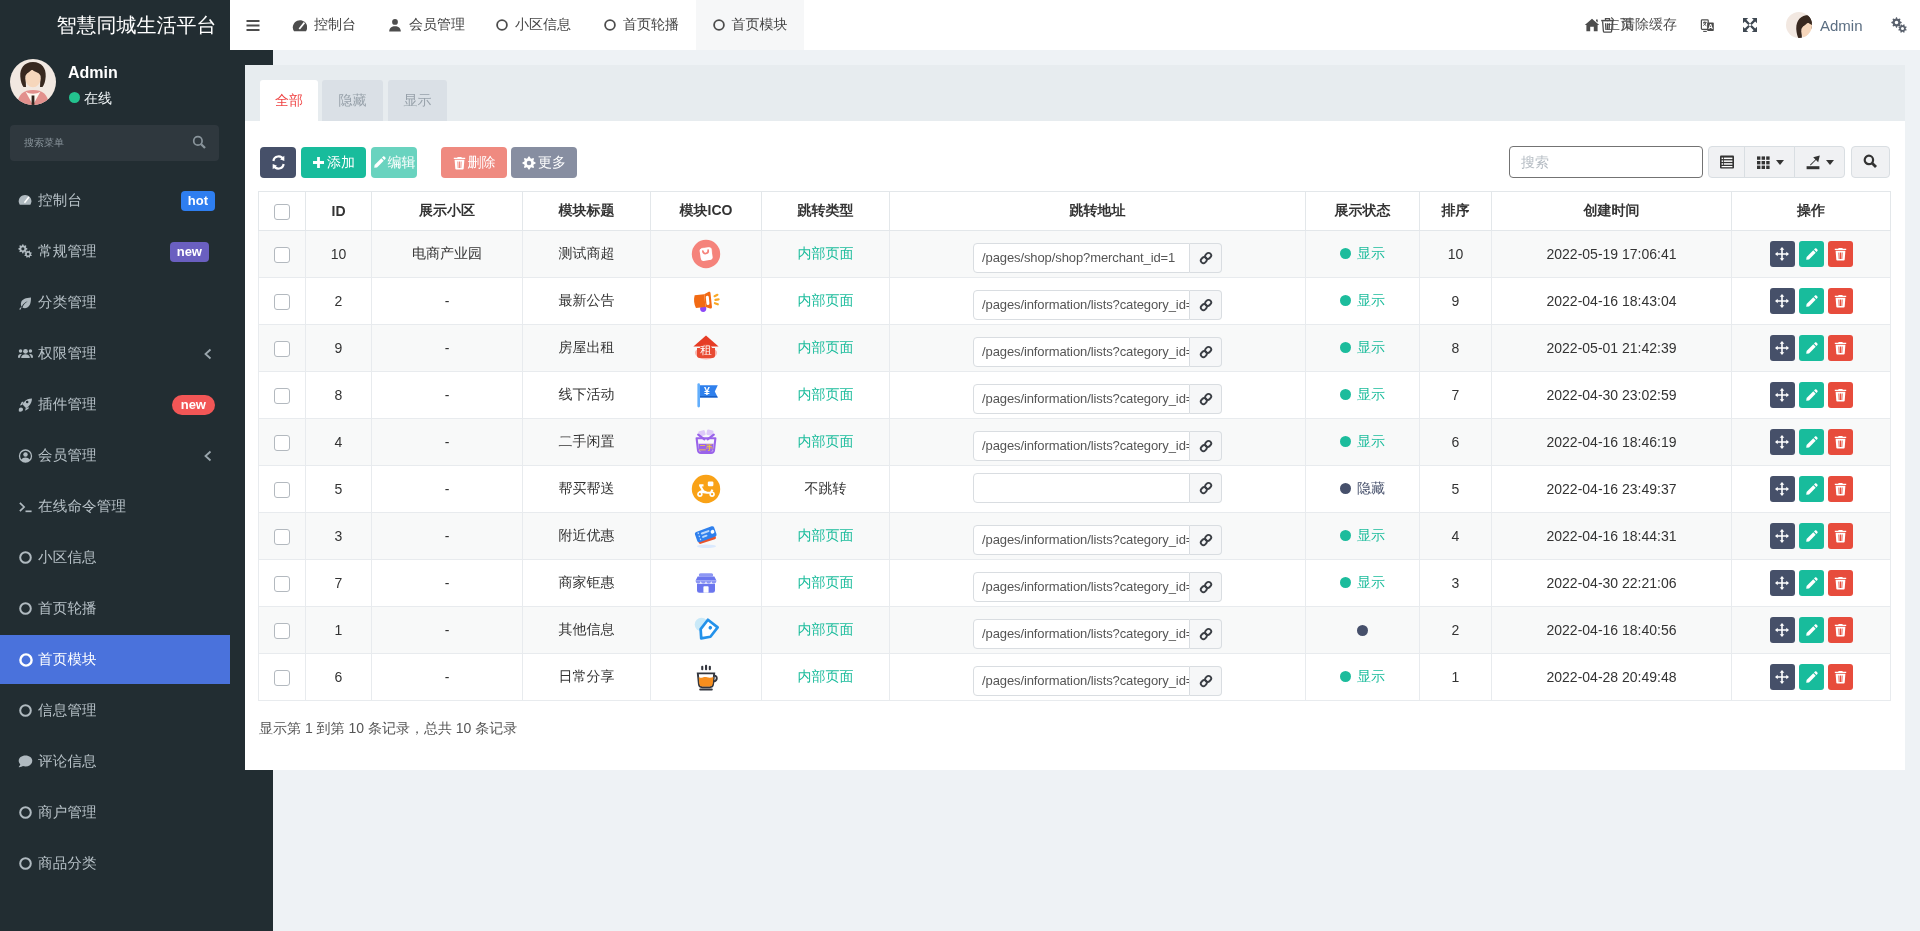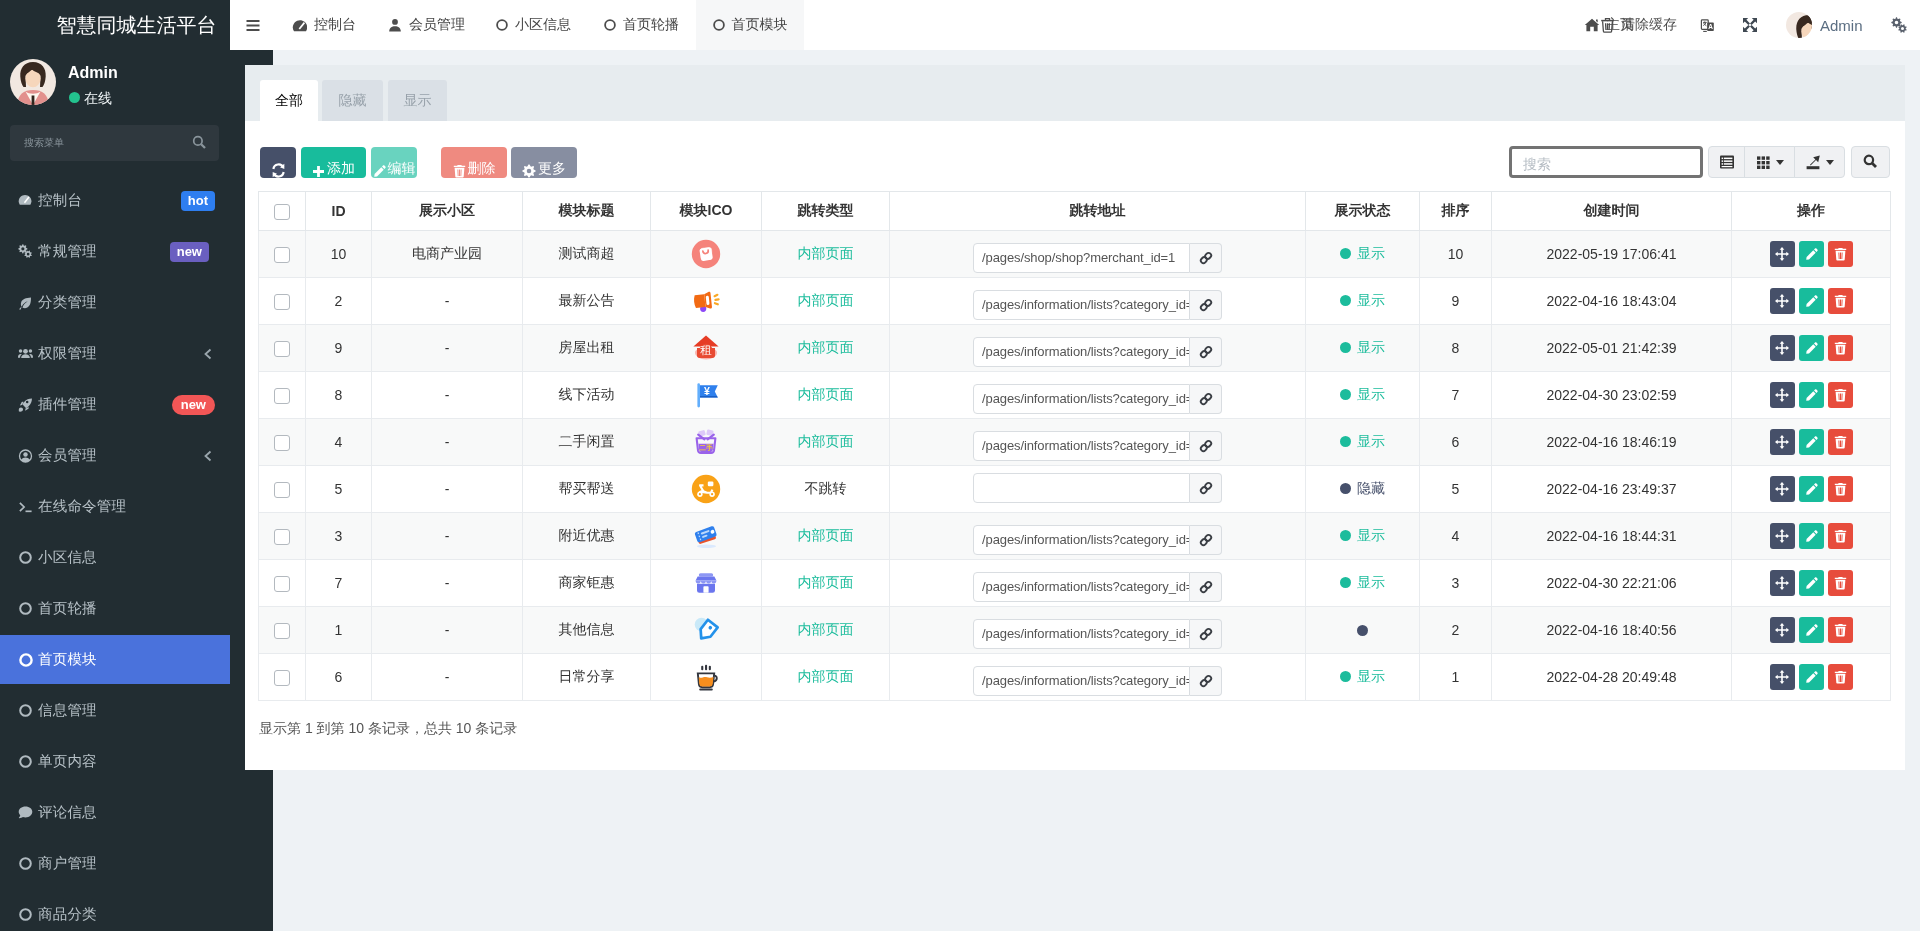--- a/index.html
+++ b/index.html
@@ -30,26 +30,26 @@
 #navbar{position:absolute;left:230px;top:0;width:1690px;height:50px;background:#fff}
 .ntab{position:absolute;top:0;height:50px;display:flex;align-items:center;color:#454545;font-size:14px}
 .ntab .ic{margin-right:7px;display:flex}
 .ntab.active{background:#f6f7f8}
 .nright{position:absolute;top:0;height:50px;display:flex;align-items:center;color:#4c4c4c;font-size:14px}
 
 #panel{position:absolute;left:245px;top:65px;width:1660px;height:705px}
 #phead{position:absolute;left:0;top:0;width:1660px;height:56px;background:#e7ecef}
 #pbody{position:absolute;left:0;top:56px;width:1660px;height:649px;background:#fff}
 .ftab{position:absolute;top:15px;height:41px;line-height:41px;text-align:center;font-size:14px;border-radius:3px 3px 0 0;background:#dae0e6;color:#97a1aa}
-.ftab.active{background:#fff;color:#000000;height:41px}
+.ftab.active{background:#fff;color:#ef4444;height:41px}
 
-.btn{position:absolute;height:31px;border-radius:4px;color:#fff;font-size:14px;display:flex;align-items:flex-end;justify-content:center;top:26px}
+.btn{position:absolute;height:31px;border-radius:4px;color:#fff;font-size:14px;display:flex;align-items:center;justify-content:center;top:26px}
 .btn .ic{margin-right:2px;display:flex}
 
-#tsearch{position:absolute;top:25px;left:1264px;width:194px;height:32px;border:3px solid #737373;border-radius:4px;background:#fff;color:#b6bdc4;font-size:14px;line-height:30px;padding-left:11px}
+#tsearch{position:absolute;top:25px;left:1264px;width:194px;height:32px;border:1px solid #737373;border-radius:4px;background:#fff;color:#b6bdc4;font-size:14px;line-height:30px;padding-left:11px}
 .wbtn{position:absolute;top:25px;height:32px;background:#f0f1f3;border:1px solid #d9dee2;display:flex;align-items:center;justify-content:center}
 
 table.bt{position:absolute;left:13px;top:70px;border-collapse:collapse;table-layout:fixed;width:1632px}
 table.bt th{height:39px;font-weight:bold;font-size:14px;color:#333;border:1px solid #e3e7ea;text-align:center;background:#fff}
 table.bt td{height:47px;border:1px solid #e8ebee;text-align:center;font-size:14px;color:#333;padding:0}
 table.bt tr.odd td{background:#f8f9f9}
 .ck{display:inline-block;width:16px;height:16px;border:1px solid #b3b9bf;border-radius:3px;background:#fff;vertical-align:middle}
 .tealtx{color:#1cbc9c}
 .darktx{color:#46506b}
 .sdot{display:inline-block;width:11px;height:11px;border-radius:50%;vertical-align:-1px;margin-right:6px}
@@ -225,30 +225,20 @@
         </div>
       </li>
 <li>
         <div class="row">
           <span class="ic">
             <svg width="13" height="13" viewBox="0 0 13 13">
               <circle cx="6.5" cy="6.5" r="5.3" fill="none" stroke="#b0bac0" stroke-width="2.0"></circle>
             </svg>
           </span>
           <span class="tx">信息管理</span>
-        </div>
-      </li>
-<li>
-        <div class="row">
-          <span class="ic">
-            <svg width="13" height="13" viewBox="0 0 13 13">
-              <circle cx="6.5" cy="6.5" r="5.3" fill="none" stroke="#b0bac0" stroke-width="2.0"></circle>
-            </svg>
-          </span>
-          <span class="tx">单页内容</span>
         </div>
       </li>
 <li>
         <div class="row">
           <span class="ic">
             <svg width="15" height="15" viewBox="0 0 15 15">
               <path fill="#b0bac0" d="M7.5 1.6 C3.6 1.6 0.7 3.9 0.7 6.8 C0.7 8.1 1.3 9.3 2.3 10.2 C2.1 11.1 1.6 12.0 0.9 12.7 C0.7 12.9 0.8 13.3 1.1 13.3 C2.6 13.3 3.9 12.8 4.9 12.1 C5.7 12.4 6.6 12.5 7.5 12.5 C11.4 12.5 14.3 9.8 14.3 6.8 C14.3 3.9 11.4 1.6 7.5 1.6 Z"></path>
             </svg>
           </span>
           <span class="tx">评论信息</span>

